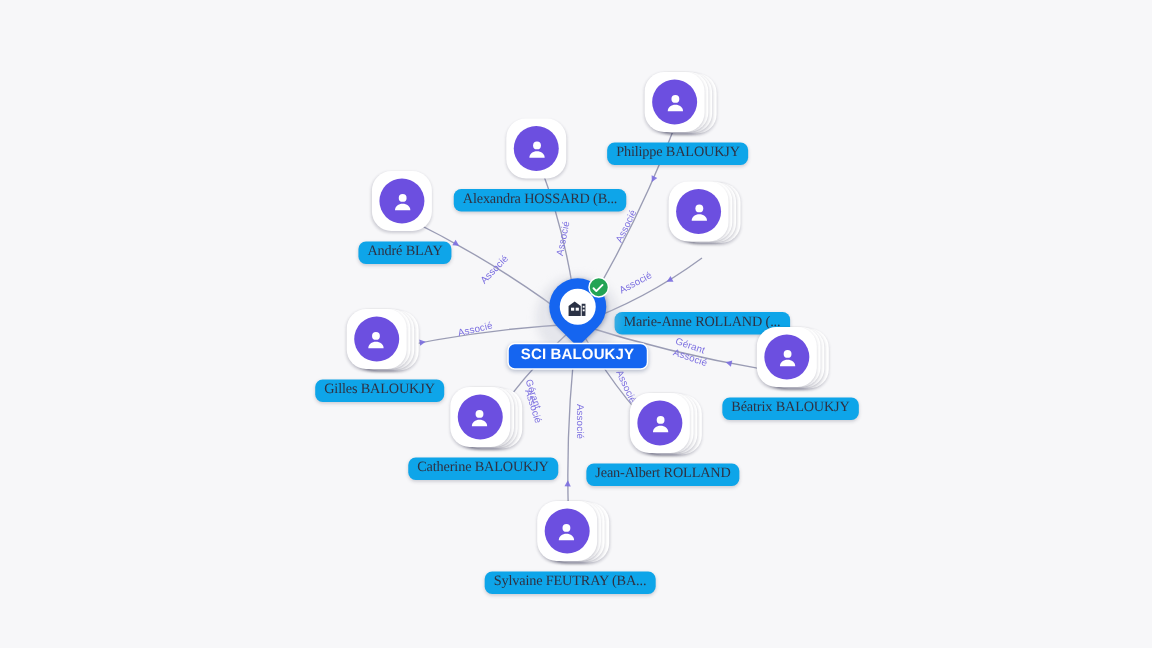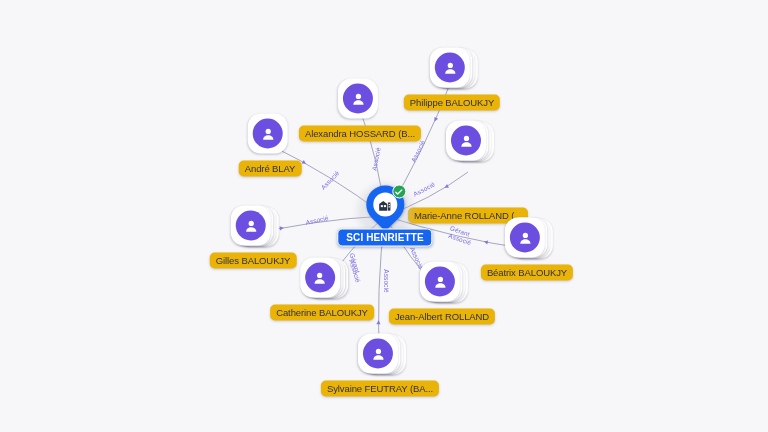--- a/index.html
+++ b/index.html
@@ -50,28 +50,29 @@
     width: 30px; height: 30px;
     border-radius: 50%;
     background: #6c4fe0;
     display: flex;
     align-items: center;
     justify-content: center;
   }
   .avatar-circle svg { display: block; }
   .node-label {
     margin-top: 3px;
-    background: #eab308;
+    background: #0ea5e9;
     border-radius: 5px;
     padding: 2px 6px 3px 6px;
     font-size: 9.5px;
     color: #2f3142;
     white-space: nowrap;
     box-shadow: 0 1px 2.5px rgba(40,40,70,0.22);
     letter-spacing: -0.1px;
+    font-family: Liberation Serif, serif;
   }
 
   
   #company-node {
     position: absolute;
     transform: translate(-50%, -50%);
     display: flex;
     flex-direction: column;
     align-items: center;
     z-index: 5;
@@ -332,16 +333,16 @@
           <rect x="18.1" y="10.2" width="2" height="2" fill="#ffffff"></rect>
           <rect x="18.1" y="14" width="2" height="2" fill="#ffffff"></rect>
         </svg>
       </div>
       <div class="pin-badge">
         <svg width="9" height="9" viewBox="0 0 24 24">
           <path d="M4 12.5l5 5L20 6.5" stroke="#ffffff" stroke-width="3.4" fill="none" stroke-linecap="round" stroke-linejoin="round"></path>
         </svg>
       </div>
     </div>
-    <div id="company-label">SCI HENRIETTE</div>
+    <div id="company-label">SCI BALOUKJY</div>
   </div>
 
 </div>
 
 </body></html>

